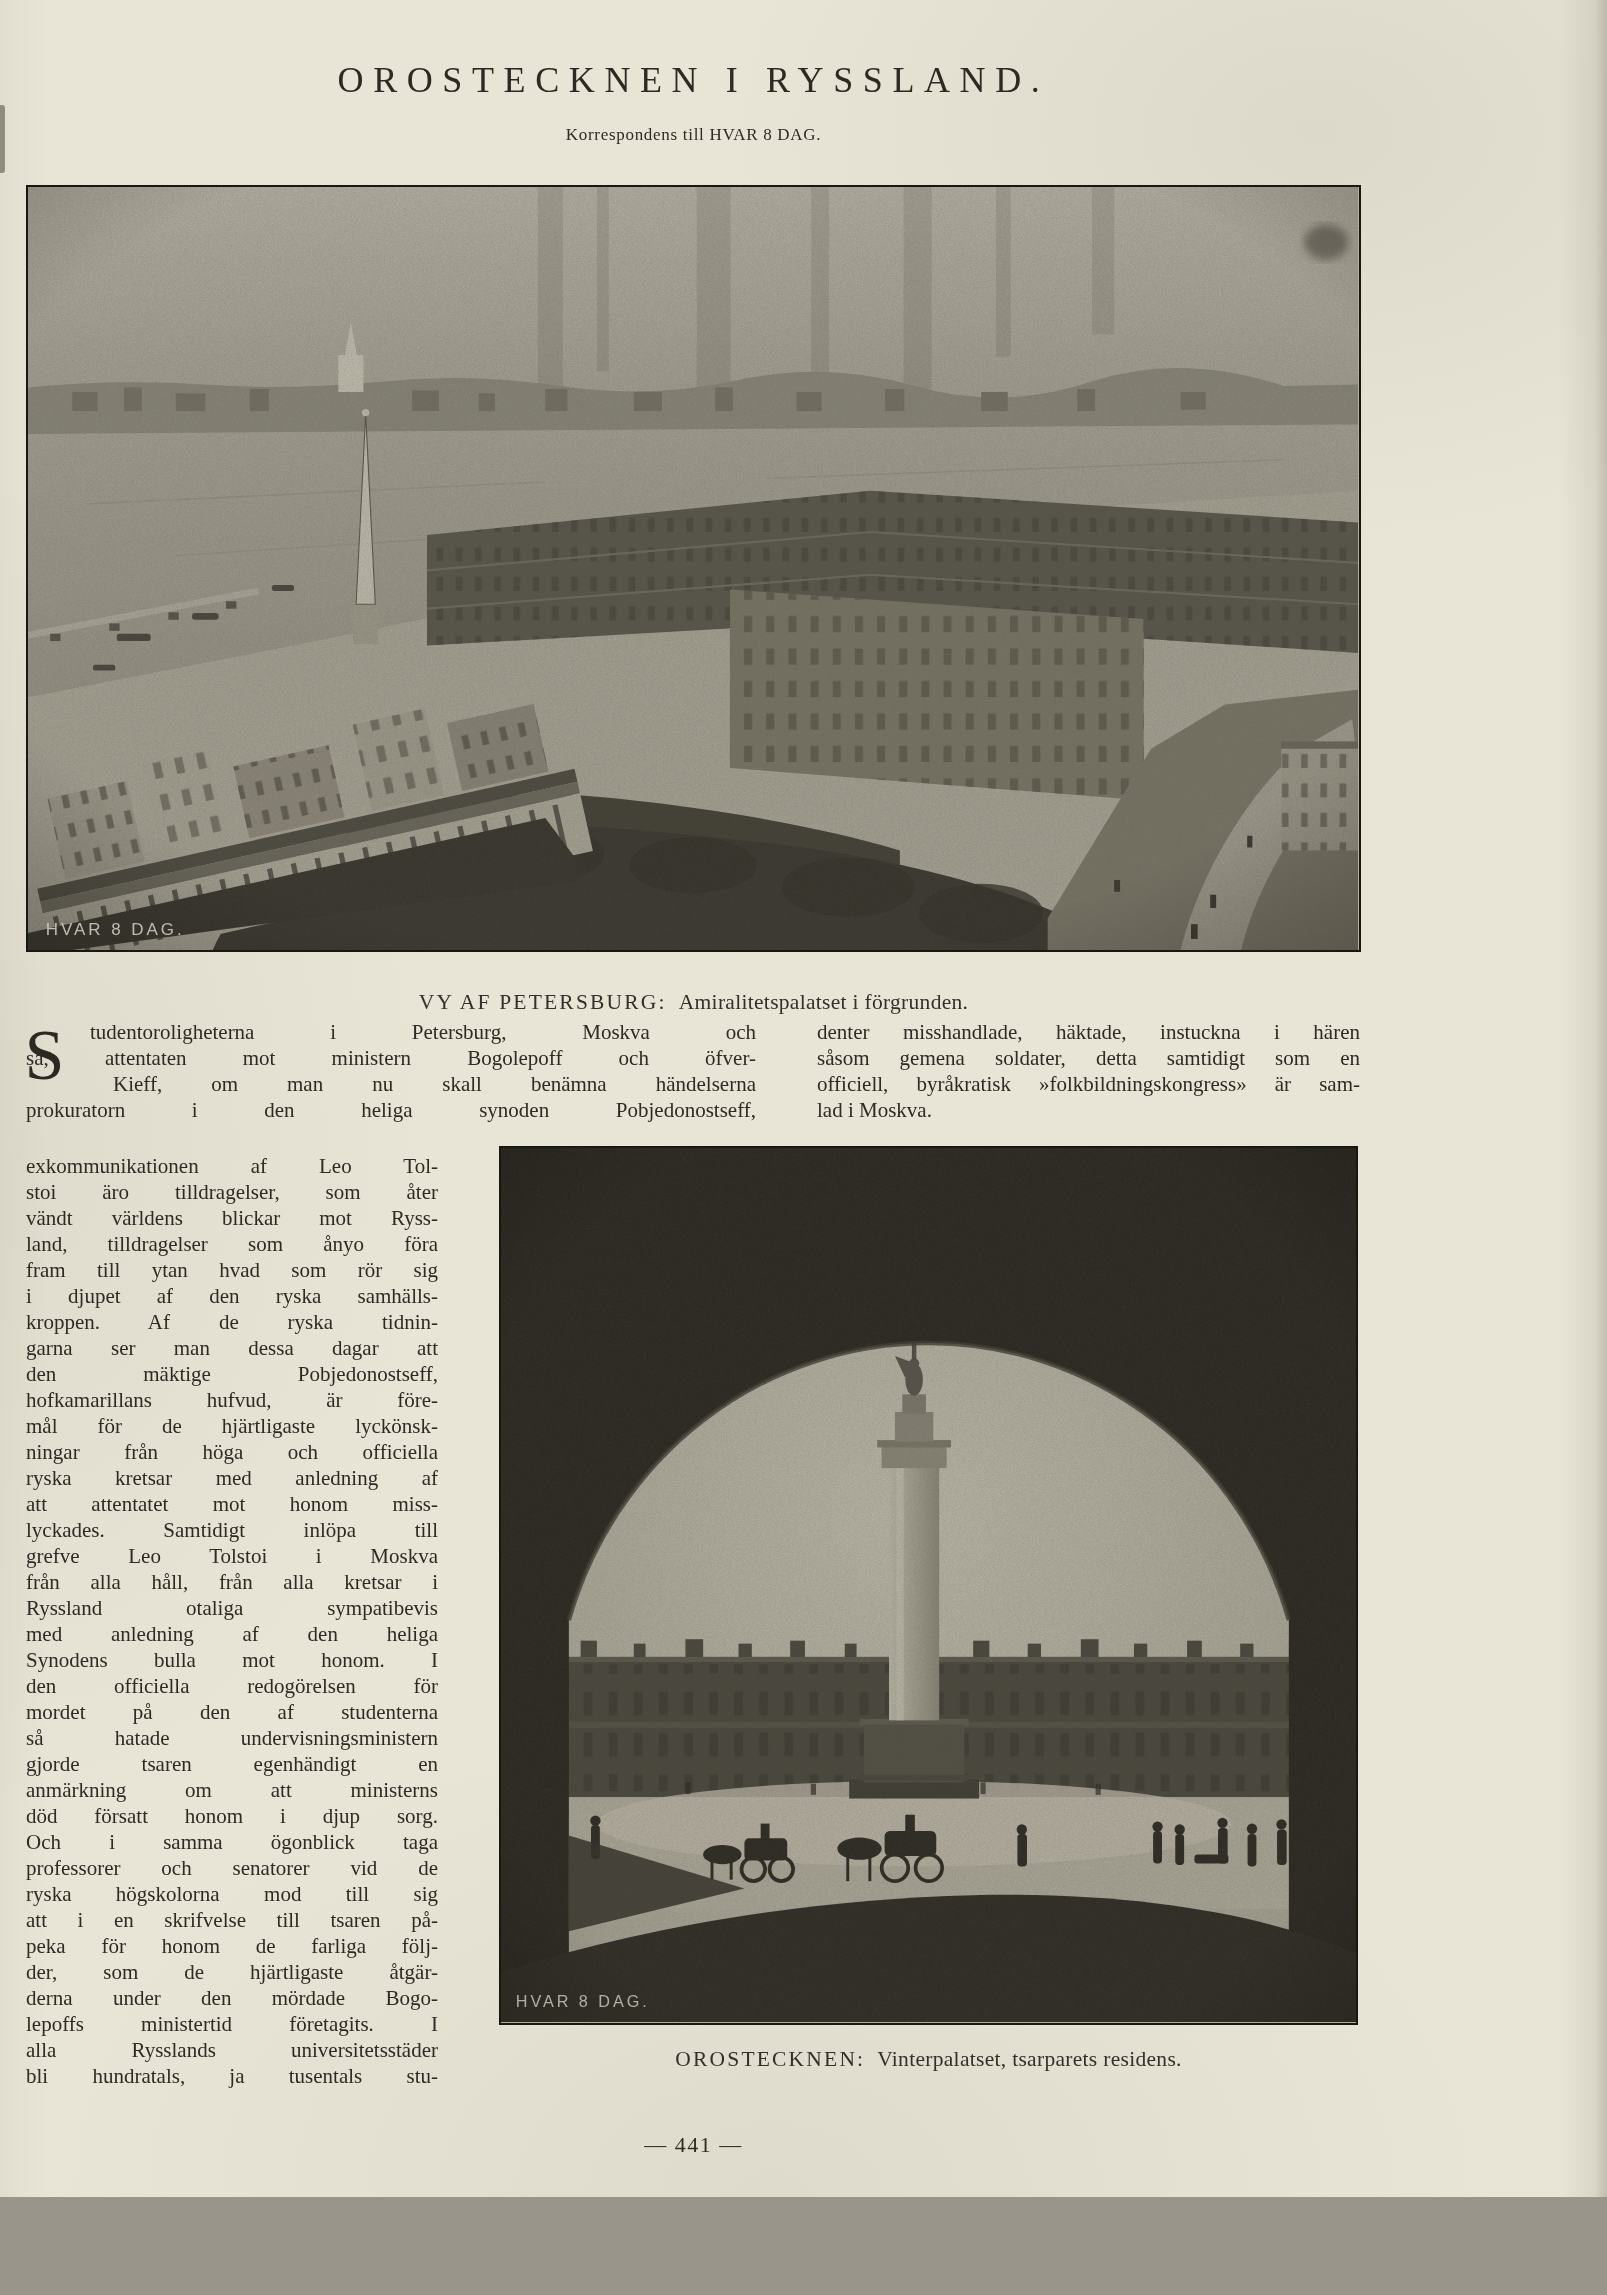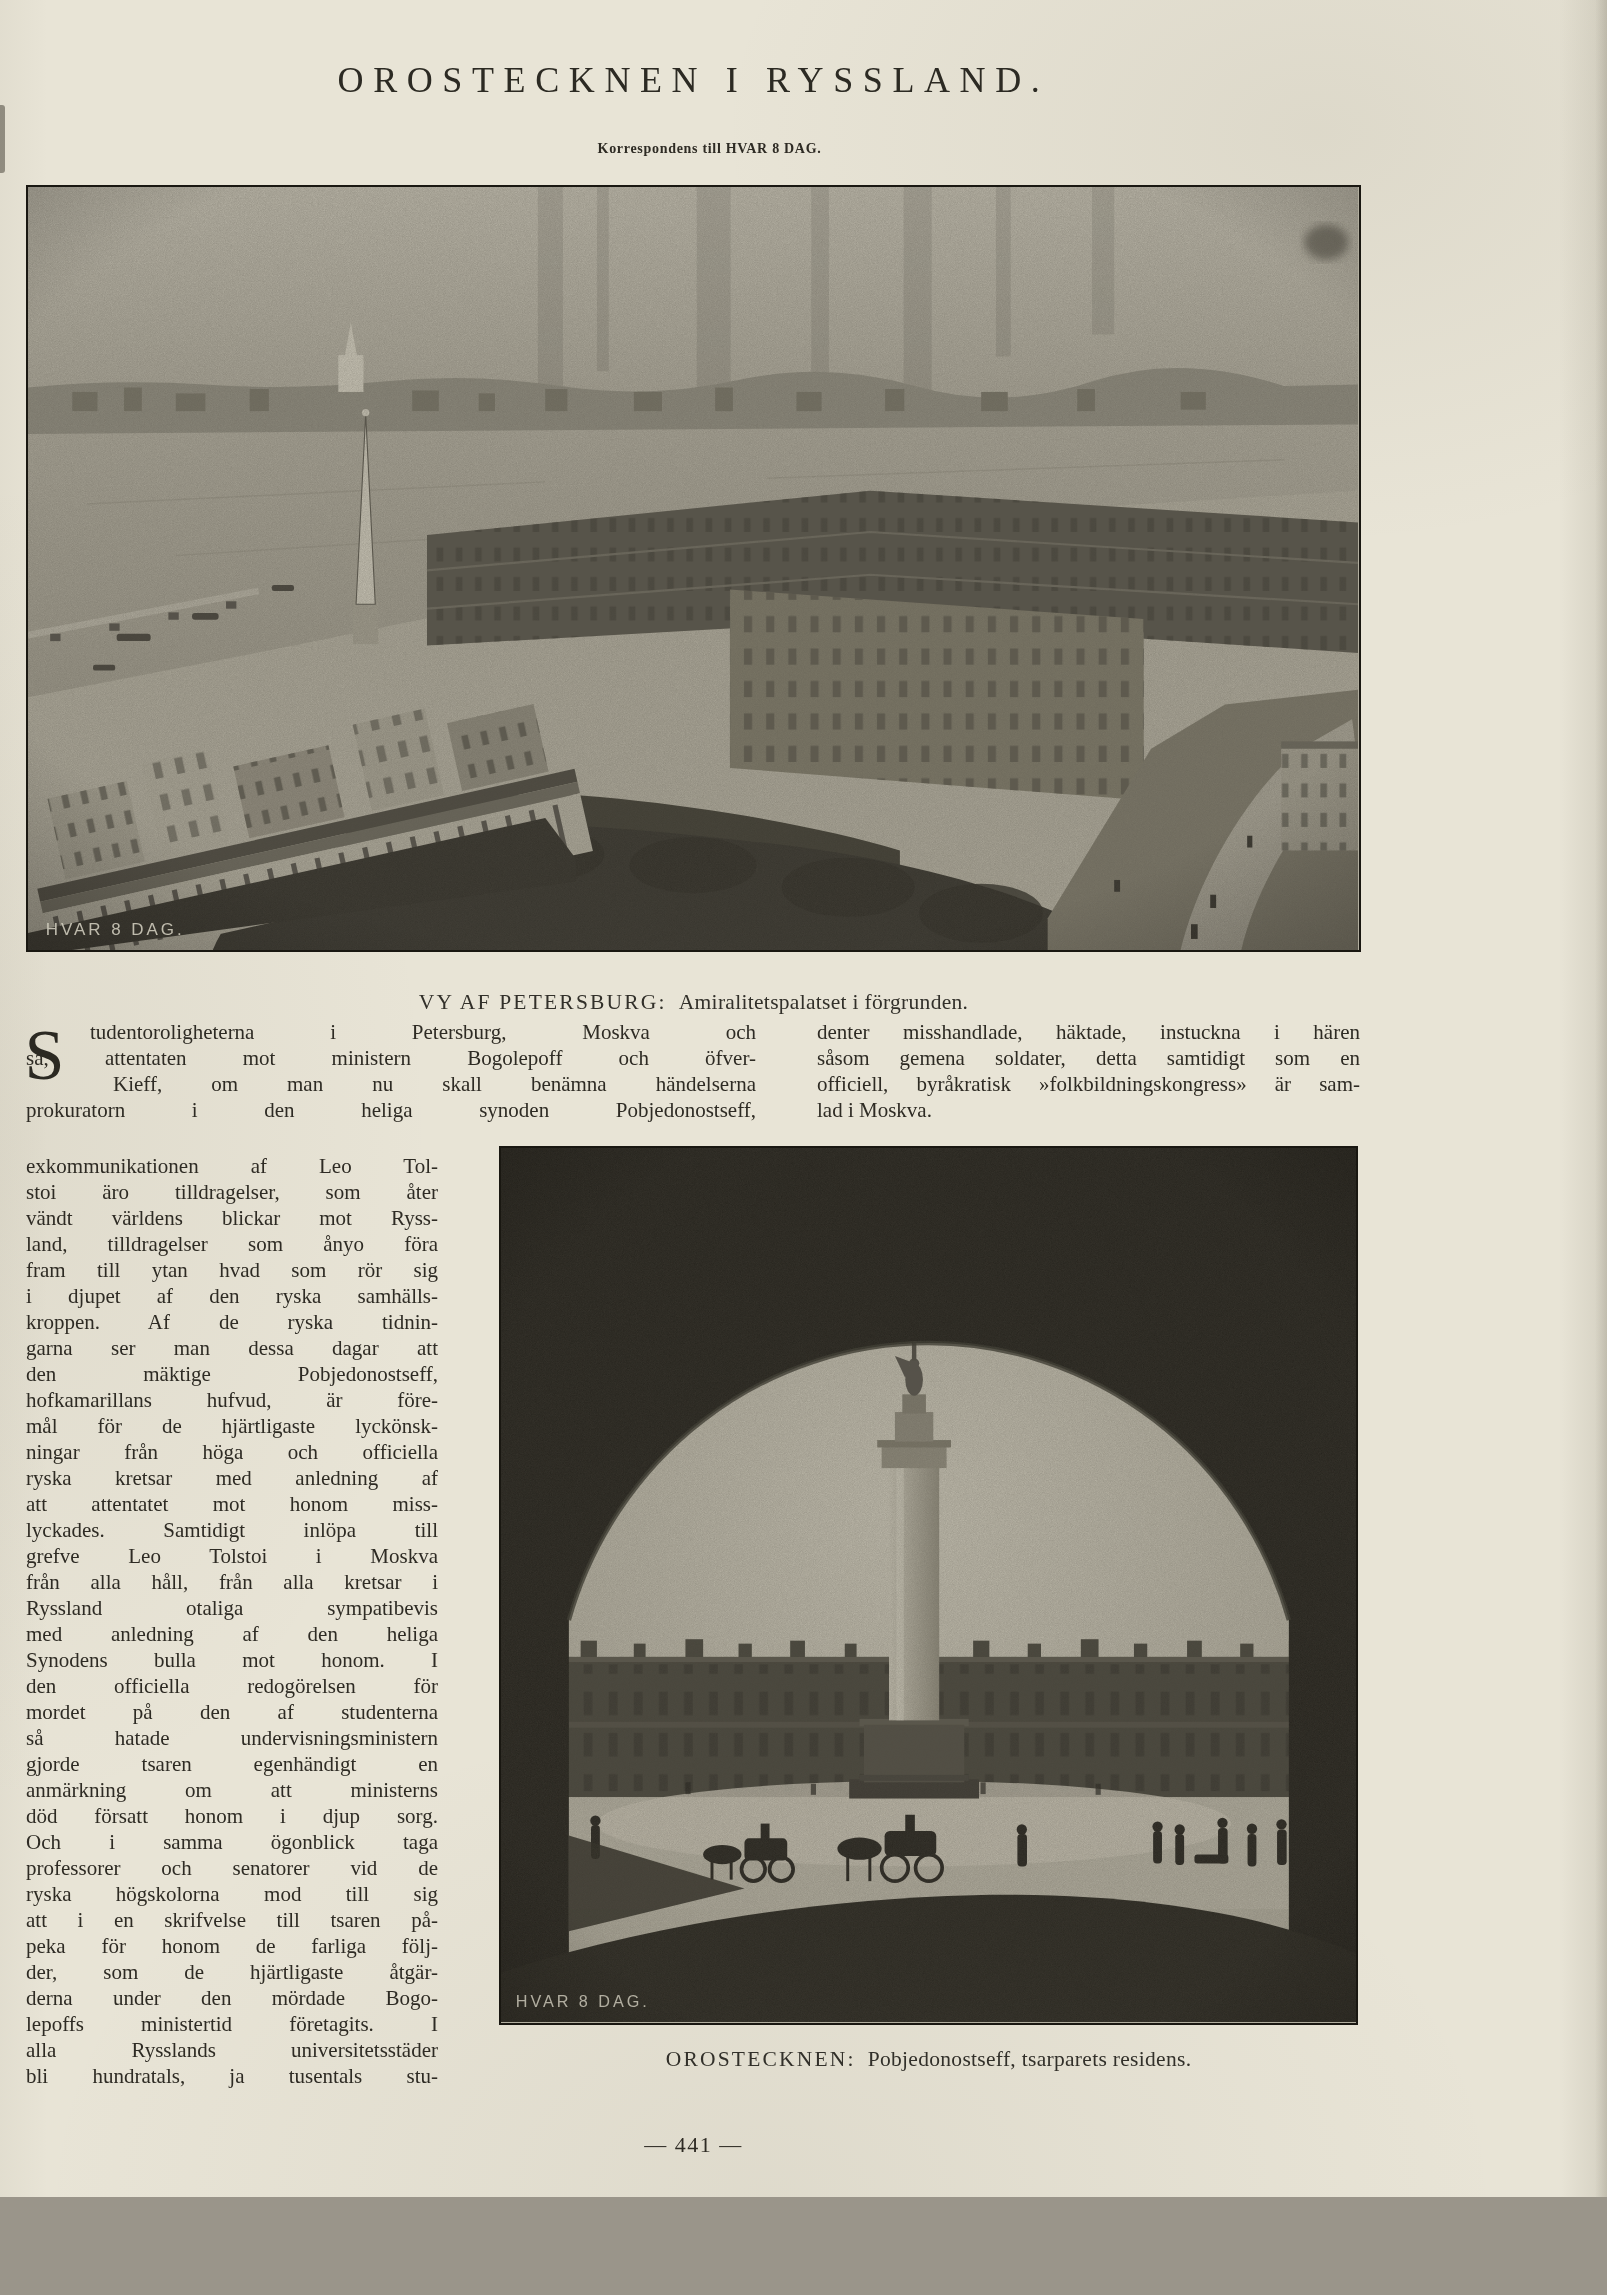--- a/index.html
+++ b/index.html
@@ -29,22 +29,22 @@
   }
 
   .title {
     position:absolute; left:26px; width:1335px; top:59px;
     margin:0; text-align:center;
     font-size:36px; font-weight:400; letter-spacing:9.6px;
     color:#2c2a23;
   }
   .subtitle {
     position:absolute; left:26px; width:1335px; top:125px;
-    margin:16px; text-align:center;
-    font-size:14px; font-weight:700; letter-spacing:0.7px;
+    margin:0; text-align:center;
+    font-size:17px; font-weight:400; letter-spacing:0.7px;
     color:#2e2b24;
   }
 
   figure { margin:0; padding:0; }
   .fig-frame { border:2.2px solid var(--frame,#191711); background:#b2ae9f; box-sizing:border-box; }
   .fig1 { position:absolute; left:26px; top:185px; width:1335px; height:767px; }
   .fig1 svg { display:block; width:1330px; height:763px; }
 
   .caption {
     text-align:center; font-size:21.5px; color:#32302a; letter-spacing:0.3px;
@@ -455,20 +455,20 @@
           <path d="M92,640 A508,520 0 0 1 1068,640" stroke="#3a382e" stroke-width="6" fill="none" opacity="0.8"></path>
           <path d="M0,1185 V1118 C180,1058 420,1018 640,1013 C860,1008 1040,1040 1159,1092 V1185 Z" fill="#26241d"></path>
           <polygon points="92,932 330,1004 92,1062" fill="#2b2921" opacity="0.85"></polygon>
 
           <rect width="1159" height="1185" filter="url(#grain)" opacity="0.32"></rect>
           <rect width="1159" height="1185" fill="url(#vig2)"></rect>
           <text x="20" y="1164" font-family="Liberation Sans, sans-serif" font-size="22" letter-spacing="4" fill="#c9c5b6" opacity="0.85">HVAR 8 DAG.</text>
         </svg>
       </figure>
       <p class="caption caption2">
-        <span class="cap-label">OROSTECKNEN:</span><span>Pobjedonostseff, tsarparets residens.</span>
+        <span class="cap-label">OROSTECKNEN:</span><span>Vinterpalatset, tsarparets residens.</span>
       </p>
     </div>
   </div>
 
   <p class="pageno">— 441 —</p>
 </div>
 
 
 </body></html>

